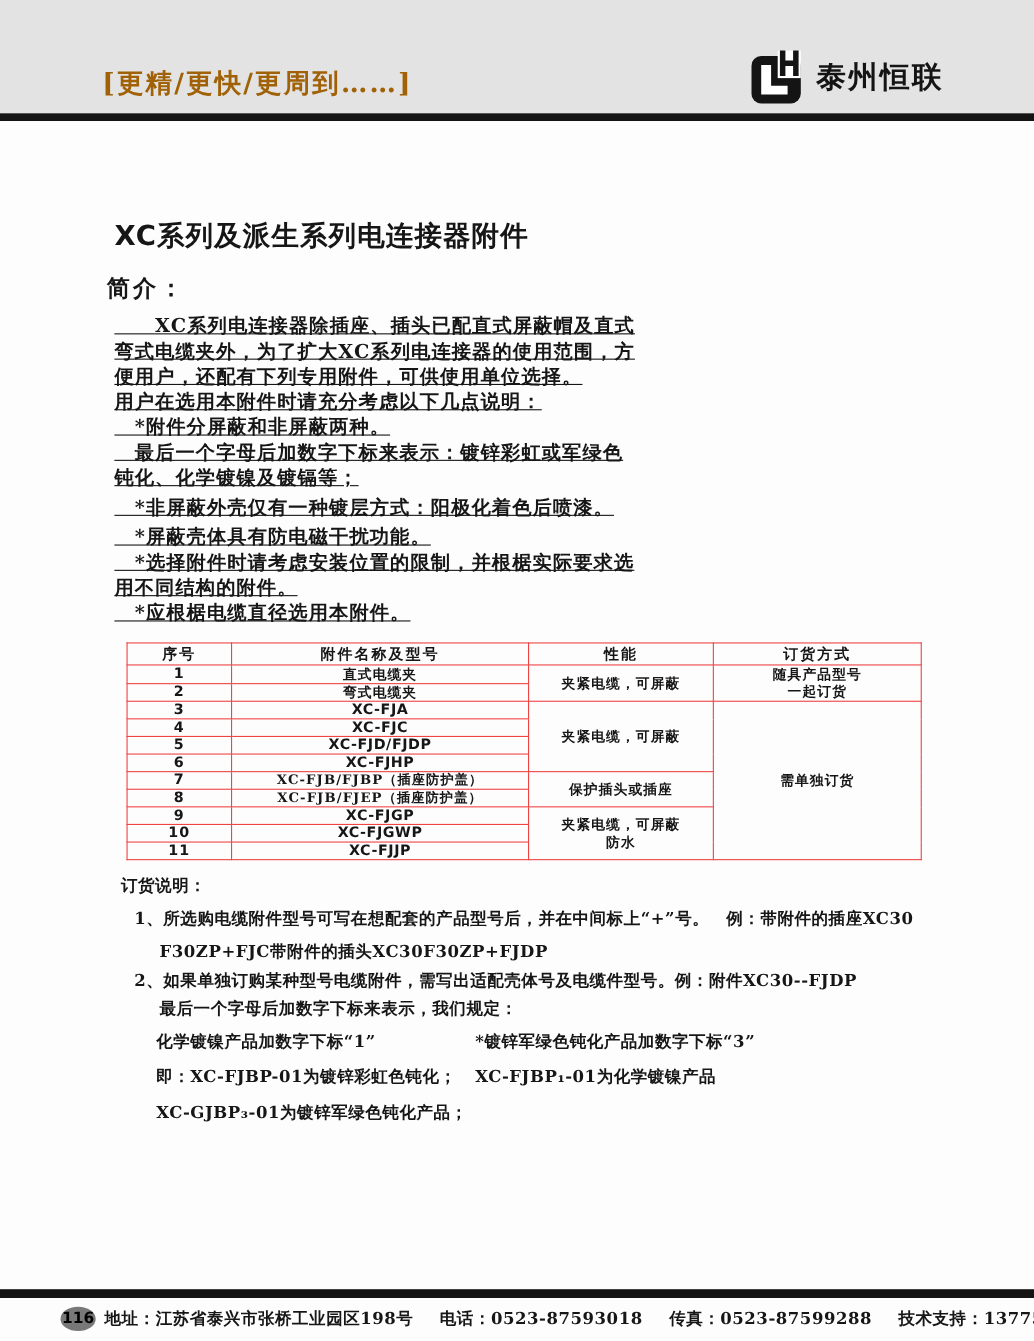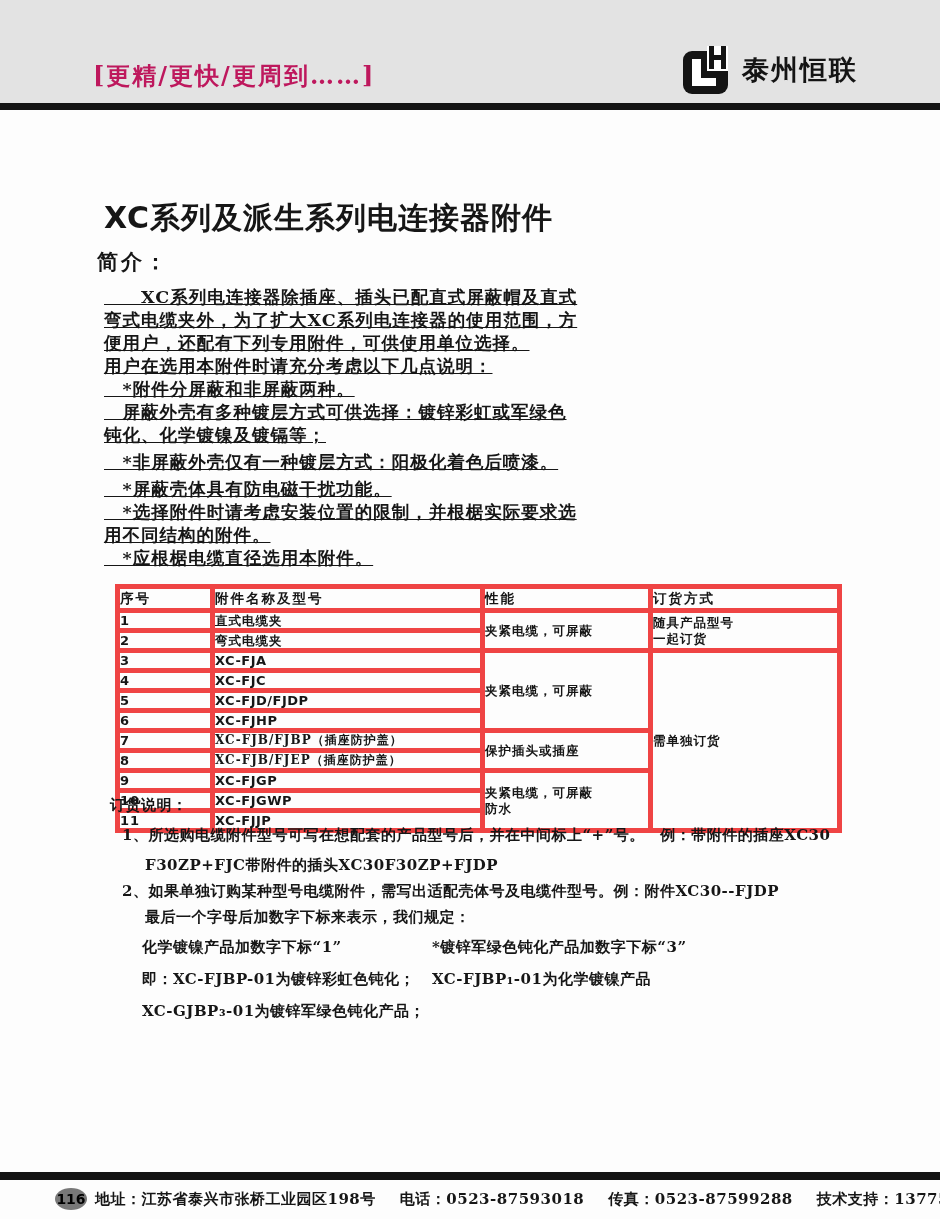--- a/index.html
+++ b/index.html
@@ -2,41 +2,41 @@
 <html><head>
 <meta charset="utf-8">
 <style>
   html,body{margin:0;padding:0;background:#ffffff;}
   .page{position:relative;width:940px;height:1219px;background:#fdfdfd;
         font-family:"DejaVu Serif", serif;color:#161616;overflow:hidden;}
 
   
   .header{position:absolute;left:0;top:0;width:940px;height:103px;background:#e3e3e3;}
   .slogan{position:absolute;left:93px;top:60px;font-size:24px;font-weight:700;
-          letter-spacing:2px;color:#be185d;white-space:nowrap;}
+          letter-spacing:2px;color:#a16207;white-space:nowrap;}
   .brandbox{position:absolute;left:683px;top:44px;display:flex;align-items:center;}
   .logo-mark{display:inline-block;width:50px;height:52px;}
   .brand-text{margin-left:9px;font-family:"DejaVu Sans", sans-serif;font-weight:900;
               font-size:27px;letter-spacing:2px;color:#141414;white-space:nowrap;}
   .bar-top{position:absolute;left:0;top:103px;width:940px;height:7px;background:#141414;}
 
   
   .doc-title{position:absolute;left:104px;top:198px;font-family:"DejaVu Sans", sans-serif;
-             font-weight:800;font-size:30px;letter-spacing:1px;white-space:nowrap;}
+             font-weight:800;font-size:25px;letter-spacing:1px;white-space:nowrap;}
   .intro-label{position:absolute;left:97px;top:248px;font-size:21px;font-weight:800;
                letter-spacing:3px;white-space:nowrap;}
   .intro{position:absolute;left:104px;top:286px;width:460px;text-decoration:underline;}
   .intro .line{font-size:17.5px;font-weight:600;line-height:23px;letter-spacing:1px;
                white-space:nowrap;}
   .intro .gap{margin-top:4px;}
 
   
   .tbl{position:absolute;left:115px;top:584px;border-collapse:collapse;table-layout:fixed;
        width:722px;}
-  .tbl th,.tbl td{border:5px solid #ef4444;text-align:left;vertical-align:middle;
+  .tbl th,.tbl td{border:1px solid #ef4444;text-align:center;vertical-align:middle;
                   padding:0;font-weight:600;}
   .tbl th{height:19px;font-size:13.5px;letter-spacing:2px;font-weight:700;}
   .tbl td{height:15px;font-size:12.5px;letter-spacing:1px;line-height:15px;}
   .tbl td.model{font-family:"DejaVu Sans", sans-serif;font-size:13px;font-weight:600;
                 letter-spacing:0.5px;}
   .tbl td.model-cn{font-size:12px;letter-spacing:1px;}
   .tbl td.num{font-family:"DejaVu Sans", sans-serif;font-size:13px;}
   .tbl td.multi{white-space:pre-line;line-height:16px;}
 
   
@@ -82,21 +82,21 @@
   <div class="bar-top"></div>
 
   <div class="doc-title">XC系列及派生系列电连接器附件</div>
   <div class="intro-label">简介：</div>
   <div class="intro">
     <div class="line">　　XC系列电连接器除插座、插头已配直式屏蔽帽及直式</div>
     <div class="line">弯式电缆夹外，为了扩大XC系列电连接器的使用范围，方</div>
     <div class="line">便用户，还配有下列专用附件，可供使用单位选择。</div>
     <div class="line">用户在选用本附件时请充分考虑以下几点说明：</div>
     <div class="line">　*附件分屏蔽和非屏蔽两种。</div>
-    <div class="line">　屏蔽外壳有多种镀层方式可供选择：镀锌彩虹或军绿色</div>
+    <div class="line">　最后一个字母后加数字下标来表示：镀锌彩虹或军绿色</div>
     <div class="line">钝化、化学镀镍及镀镉等；</div>
     <div class="line gap">　*非屏蔽外壳仅有一种镀层方式：阳极化着色后喷漆。</div>
     <div class="line gap">　*屏蔽壳体具有防电磁干扰功能。</div>
     <div class="line">　*选择附件时请考虑安装位置的限制，并根椐实际要求选</div>
     <div class="line">用不同结构的附件。</div>
     <div class="line">　*应根椐电缆直径选用本附件。</div>
   </div>
 
   <table class="tbl">
     <colgroup>

